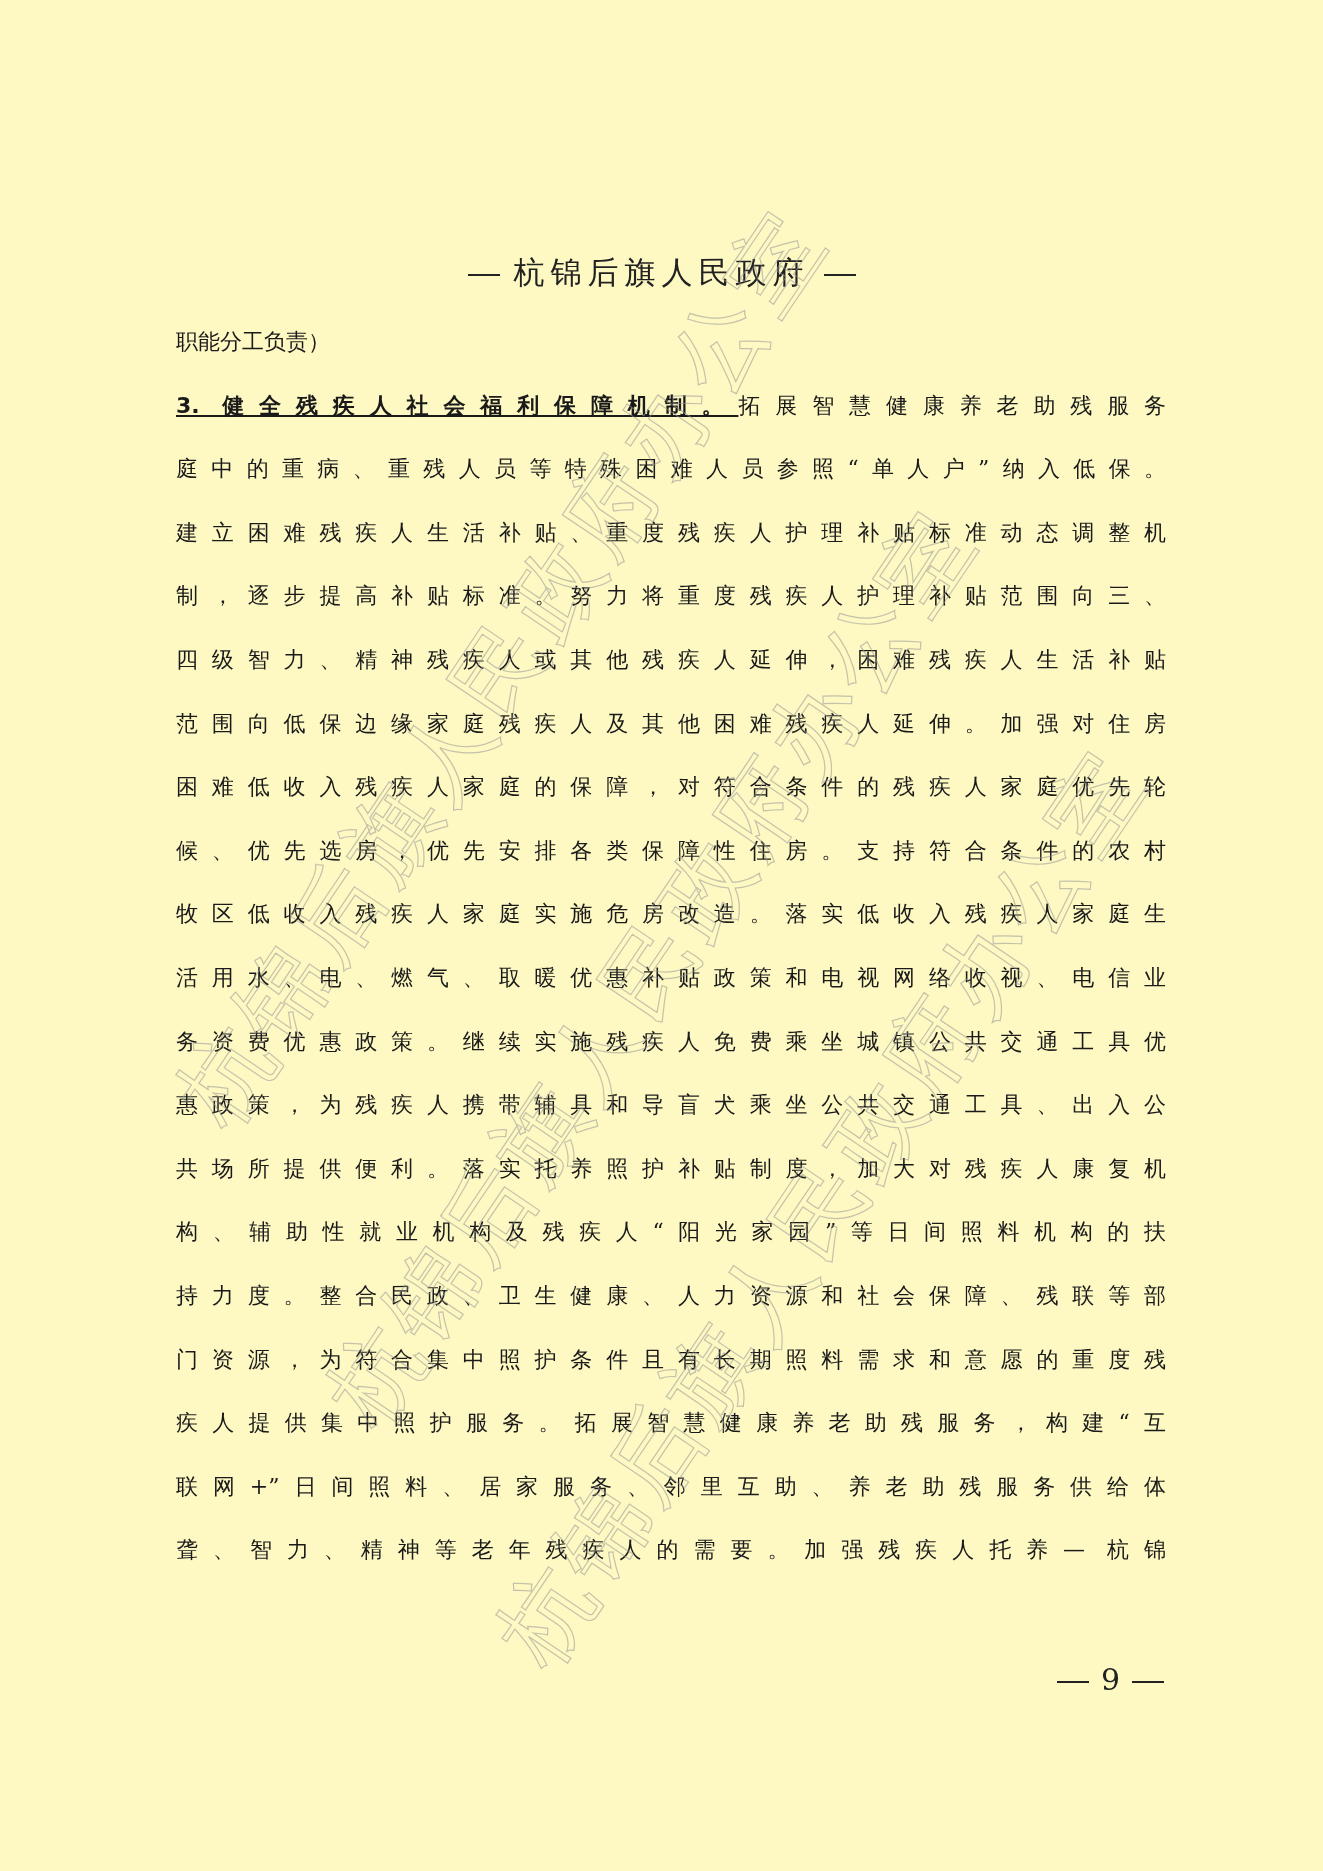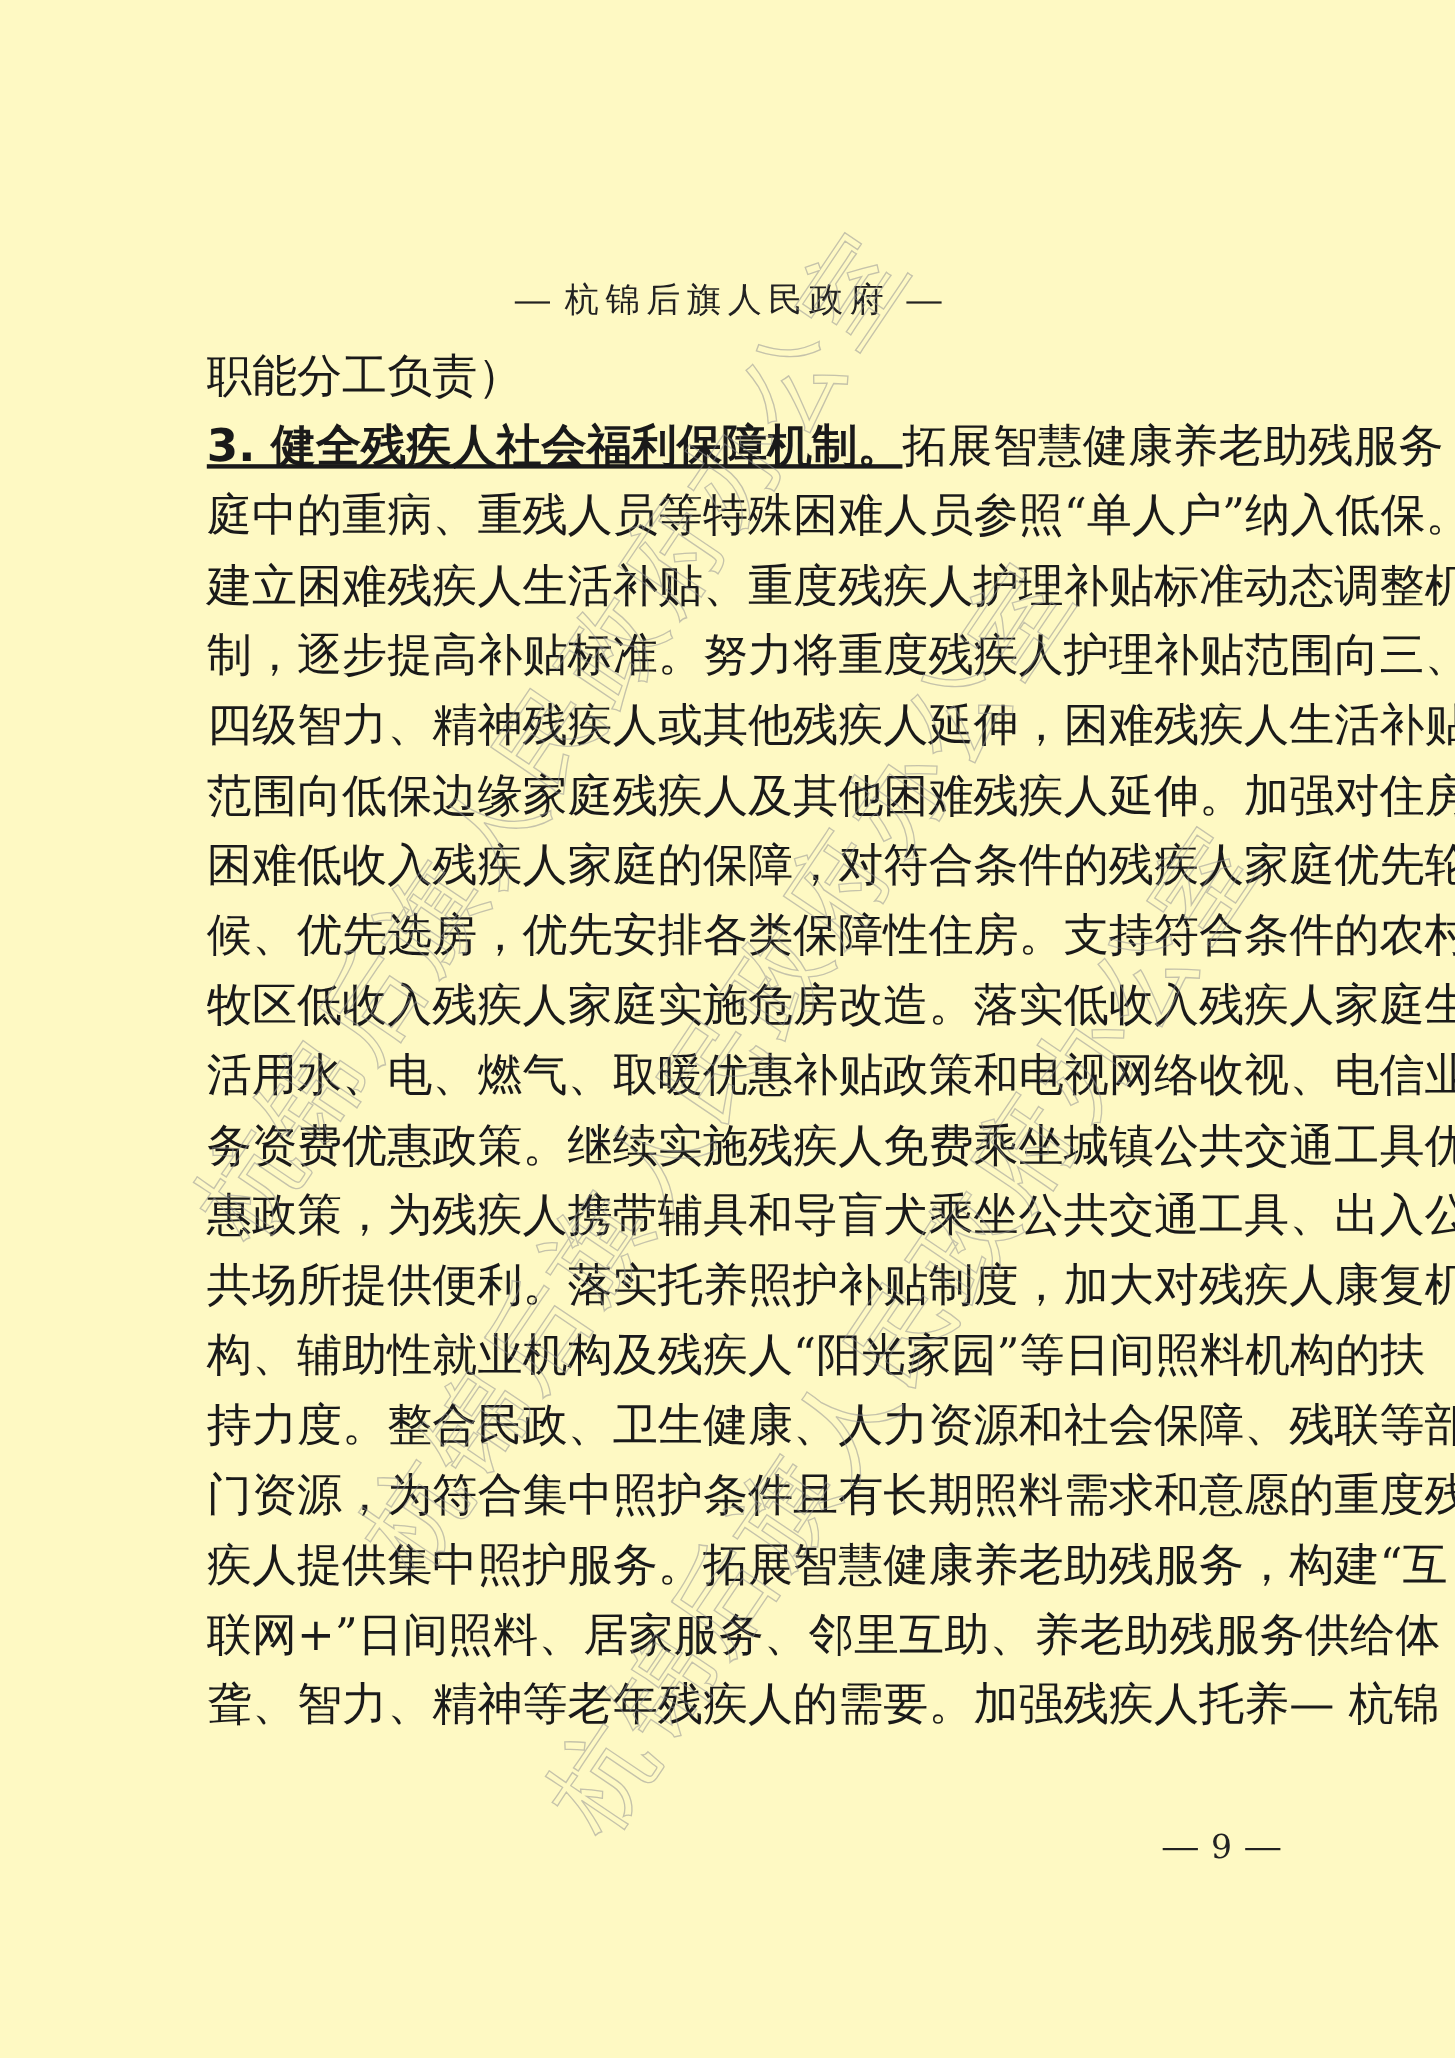--- a/index.html
+++ b/index.html
@@ -35,24 +35,24 @@
     .header .dash {
       display: inline-block;
       width: 32px;
       height: 2px;
       background: #222;
       vertical-align: middle;
       margin: 0 14px;
     }
     .body-text {
       position: absolute;
-      left: 188px;
+      left: 176px;
       top: 310px;
       width: 990px;
-      font-size: 41px;
+      font-size: 22px;
       line-height: 63.6px;
     }
     .line {
       display: block;
       white-space: nowrap;
       text-align: justify;
       text-align-last: justify;
       height: 63.6px;
     }
     .line.short {

